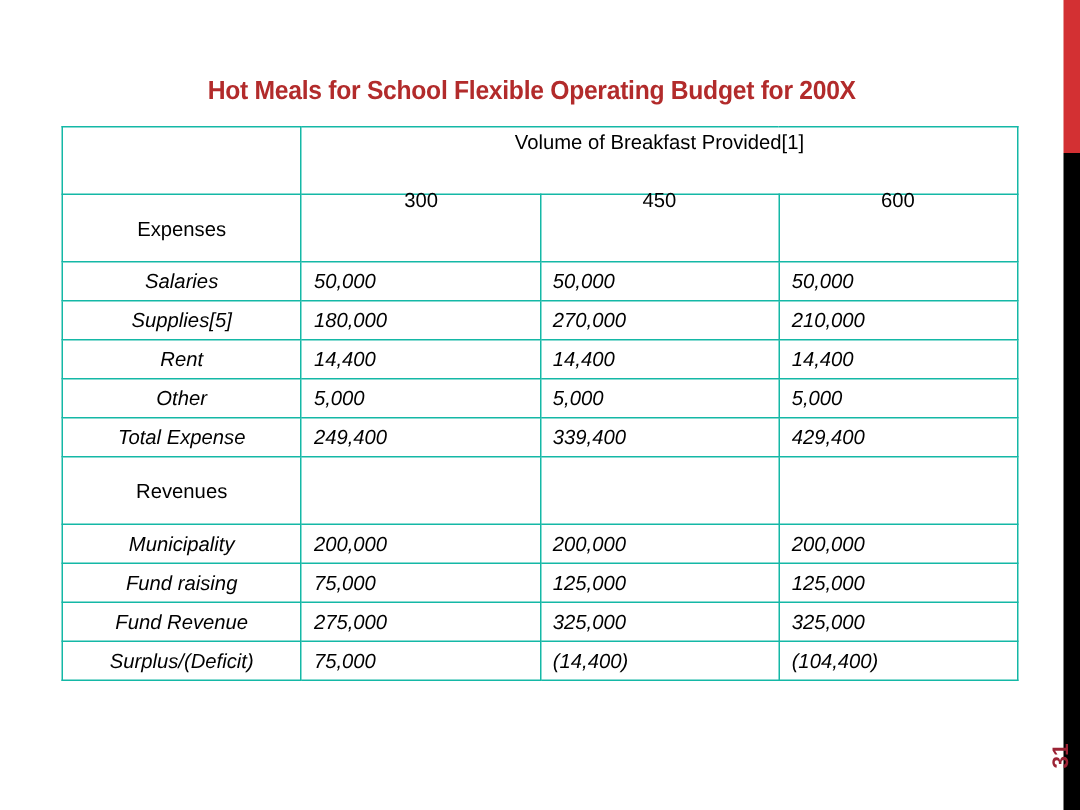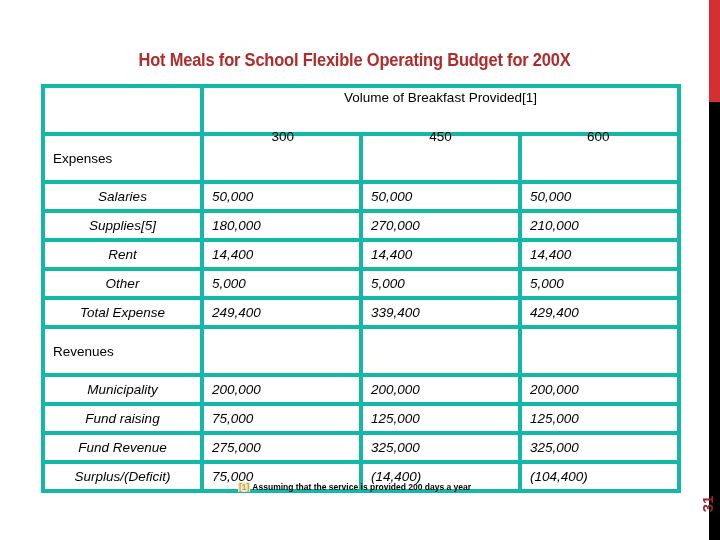--- a/index.html
+++ b/index.html
@@ -70,21 +70,21 @@
     position: absolute;
     left: 41px;
     top: 84px;
     width: 638px;
     border-collapse: collapse;
     table-layout: fixed;
     font-size: 13.5px;
     color: #000000;
   }
   #budget-table td, #budget-table th {
-    border: 4px solid #14b8a6;
+    border: 1px solid #14b8a6;
     padding: 0 8px;
     font-weight: normal;
     vertical-align: middle;
   }
   .col-label { width: 159px; }
   .col-val   { width: 159px; }
 
   .hdr-span {
     text-align: center;
     border-bottom: none !important;
@@ -106,20 +106,21 @@
   .hdr-nums > span {
     flex: 1 1 0;
     text-align: center;
     line-height: 22px;
     margin-top: 34px;
   }
   .hdr-blank { height: 44px; }
 
   .section-row td { height: 44px; }
   .section-label {
+    text-align: center;
     padding-left: 0;
   }
   .data-row td { height: 25px; font-style: italic; }
   .row-label {
     text-align: center;
   }
   .row-value {
     text-align: left;
   }
 
@@ -236,14 +237,13 @@
       <tr class="data-row">
         <td class="row-label">Surplus/(Deficit)</td>
         <td class="row-value">75,000</td>
         <td class="row-value">(14,400)</td>
         <td class="row-value">(104,400)</td>
       </tr>
     </tbody>
 </table>
 
 <div id="footnotes">
-    <div class="fn-line"><span class="fn-marker">[1]</span><span> Assuming that the service is provided 200 days a year</span></div>
   </div>
 
 </body></html>

